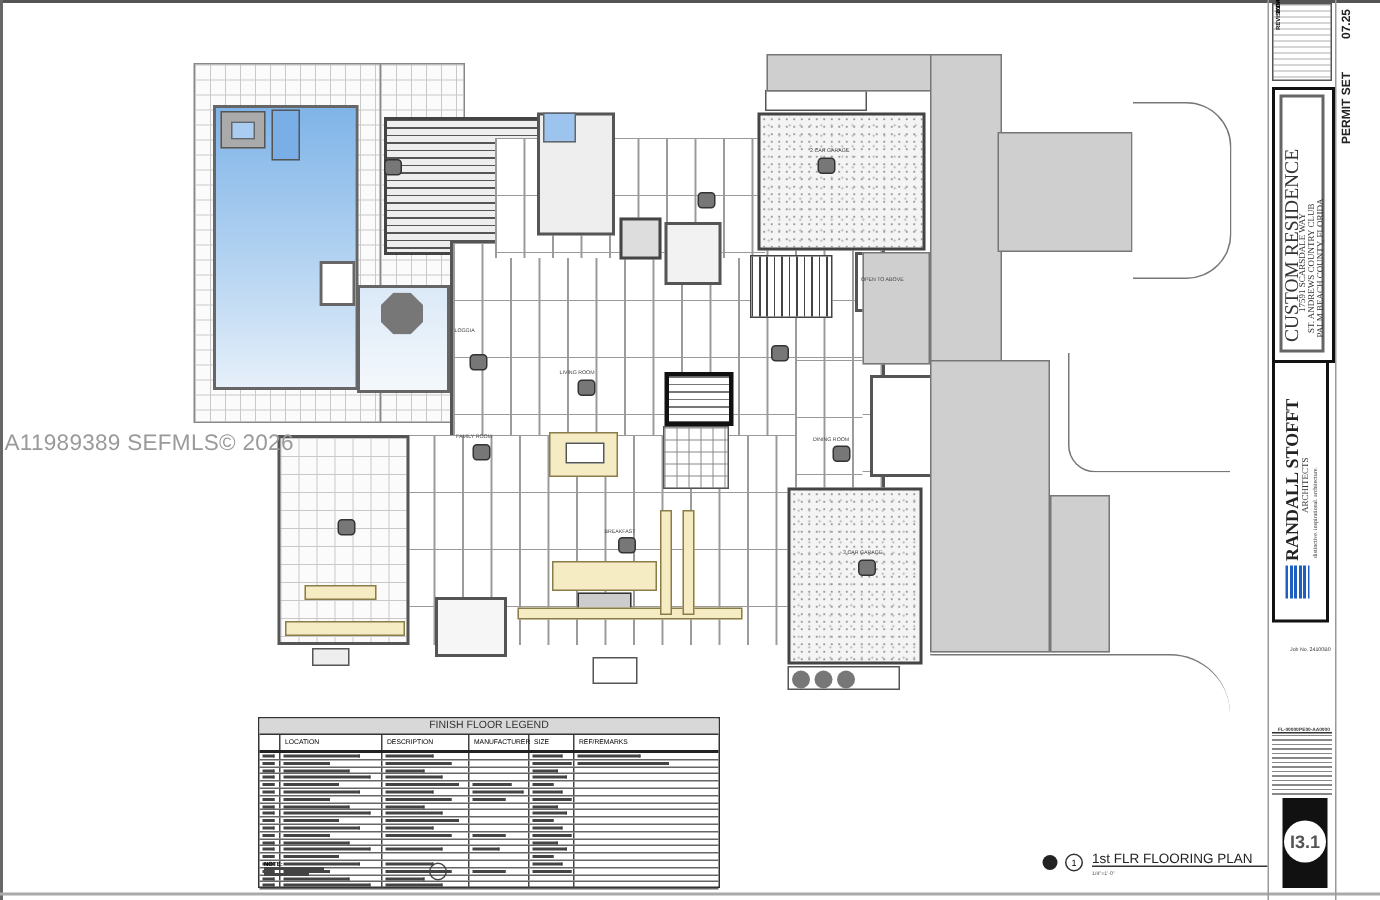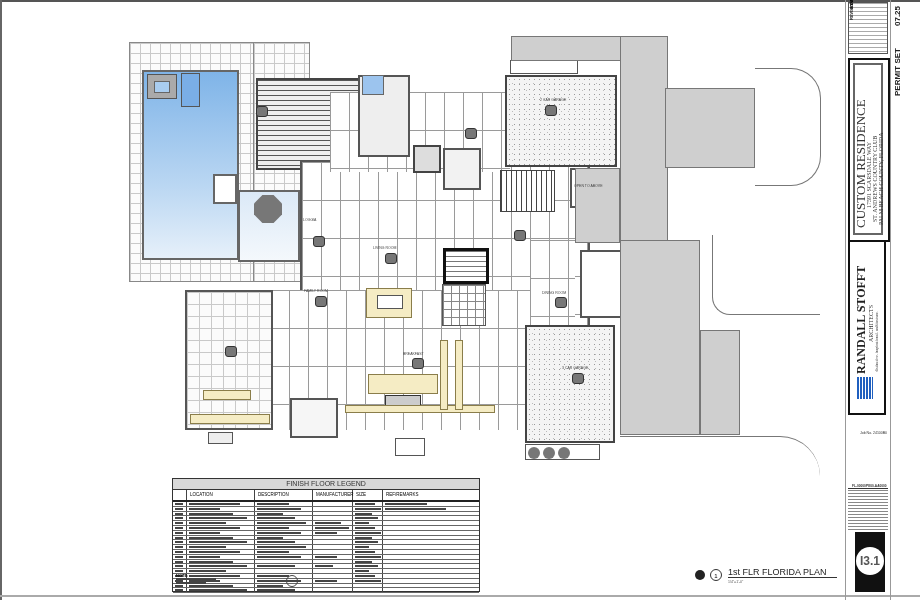--- a/index.html
+++ b/index.html
@@ -121,20 +121,21 @@
     <div class="abs" style="left:373px;top:246px;font-size:3.5px;color:#444;">LIVING ROOM</div>
     <div class="abs" style="left:304px;top:289px;font-size:3.5px;color:#444;">FAMILY ROOM</div>
     <div class="abs" style="left:403px;top:352px;font-size:3.5px;color:#444;">BREAKFAST</div>
     <div class="abs" style="left:542px;top:291px;font-size:3.5px;color:#444;">DINING ROOM</div>
     <div class="abs" style="left:303px;top:218px;font-size:3.5px;color:#444;">LOGGIA</div>
     <div class="abs" style="left:574px;top:184px;font-size:3.5px;color:#444;">OPEN TO ABOVE</div>
     <div class="abs" style="left:540px;top:98px;font-size:3.5px;color:#444;">2 CAR GARAGE</div>
     <div class="abs" style="left:562px;top:366px;font-size:3.5px;color:#444;">3 CAR GARAGE</div>
   </div>
 
+  <div class="abs" style="left:3px;top:287px;font-size:15px;color:#9a9a9a;letter-spacing:0.2px;">A11989389  SEFMLS© 2026</div>
 
   <div class="legend">
     <div class="legend-title">FINISH FLOOR LEGEND</div>
     <div class="legend-head">
       <div style="width:14px;"></div>
       <div style="width:68px;">LOCATION</div>
       <div style="width:58px;">DESCRIPTION</div>
       <div style="width:40px;">MANUFACTURER</div>
       <div style="width:30px;">SIZE</div>
       <div style="width:94px;border-right:none;">REF/REMARKS</div>
@@ -454,21 +455,21 @@
         </div>
       </div>
     <div style="position:absolute;left:3px;top:94px;font-size:4px;font-weight:bold;">NOTE:</div>
     <div style="position:absolute;left:3px;top:99px;width:40px;height:2px;background:#444;"></div>
     <div style="position:absolute;left:3px;top:103px;width:30px;height:2px;background:#444;"></div>
     <div style="position:absolute;left:113px;top:96px;width:10px;height:10px;border:1px solid #444;border-radius:50%;"></div>
   </div>
 
   <div class="abs" style="left:695px;top:570px;width:10px;height:10px;border-radius:50%;background:#222;"></div>
   <div class="abs" style="left:710px;top:569px;width:12px;height:12px;border:1px solid #333;border-radius:50%;font-size:6px;text-align:center;line-height:12px;">1</div>
-  <div class="abs" style="left:728px;top:567px;font-size:9px;color:#222;border-bottom:1px solid #333;padding-right:10px;">1st FLR FLORIDA PLAN</div>
+  <div class="abs" style="left:728px;top:567px;font-size:9px;color:#222;border-bottom:1px solid #333;padding-right:10px;">1st FLR FLOORING PLAN</div>
   <div class="abs" style="left:728px;top:580px;font-size:3.5px;color:#555;">1/4"=1'-0"</div>
 
   <div>
     <div class="abs" style="left:845px;top:0px;width:1px;height:600px;background:#999;"></div>
     <div class="abs" style="left:890px;top:0px;width:1px;height:600px;background:#999;"></div>
 
     <div class="abs" style="left:848px;top:2px;width:40px;height:52px;border:1px solid #555;background-image:linear-gradient(#aaa 1px,transparent 1px);background-size:4px 4px;"></div>
     <div class="vert" style="left:849px;top:20px;font-size:4px;font-weight:bold;">REVISIONS</div>
     <div class="vert" style="left:849px;top:9px;font-size:4px;font-weight:bold;">BY</div>
     <div class="vert" style="left:849px;top:5px;font-size:4px;font-weight:bold;">DATE</div>

